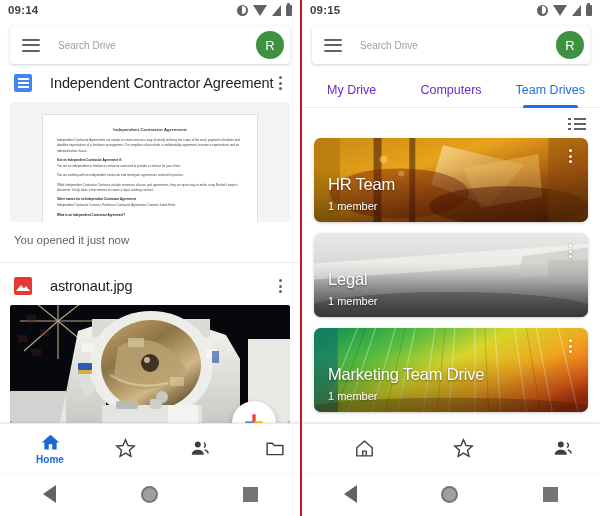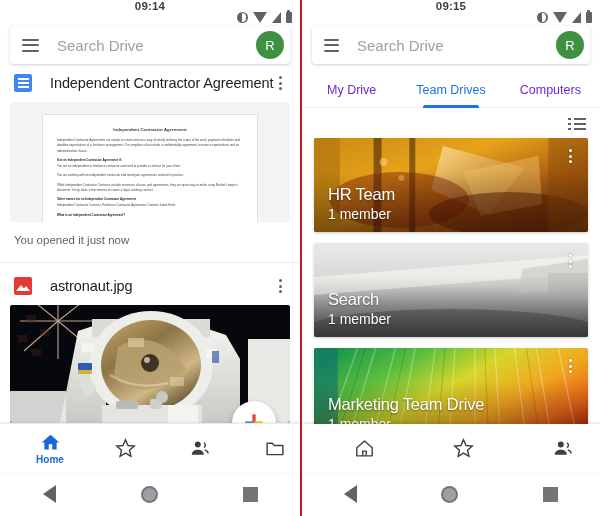--- a/index.html
+++ b/index.html
@@ -9,21 +9,21 @@
     font-family: "Liberation Sans", sans-serif;
     overflow: hidden;
   }
   .screens { display: flex; width: 600px; height: 516px; }
   .screen { width: 300px; height: 516px; position: relative; background: #fff; overflow: hidden; }
   .screen.right { border-left: 2px solid #b91c1c; }
 
   
   .statusbar {
     height: 20px; display: flex; align-items: center;
-    padding: 0 8px; font-size: 11px; color: #3c4043; font-weight: 600; flex-direction: column;
+    padding: 0 8px; font-size: 11px; color: #3c4043; font-weight: 600;
   }
   .statusbar .clock { letter-spacing: 0.2px; font-size: 11.5px; }
   .statusbar .sysicons { margin-left: auto; display: flex; align-items: center; gap: 5px; }
   .ic-dnd {
     width: 11px; height: 11px; border-radius: 50%;
     background: #5f6368; position: relative; overflow: hidden;
   }
   .ic-dnd::after {
     content: ""; position: absolute; left: 50%; top: 1.2px;
     width: 4.3px; height: 8.6px; background: #fff; border-radius: 0 9px 9px 0;
@@ -50,21 +50,21 @@
   .searchbar {
     height: 38px; background: #fff; border-radius: 3px;
     box-shadow: 0 1px 3px rgba(60,64,67,0.23), 0 0 1px rgba(60,64,67,0.18);
     display: flex; align-items: center; padding: 0 6px 0 12px;
   }
   .hamburger { width: 18px; display: flex; flex-direction: column; gap: 3.5px; cursor: pointer; }
   .hamburger span { display: block; height: 2px; background: #5f6368; border-radius: 1px; }
   .search-input {
     flex: 1; border: none; outline: none; background: transparent;
     font-family: "Liberation Sans", sans-serif;
-    font-size: 15px; color: #5f6368; margin-left: 18px;
+    font-size: 10px; color: #5f6368; margin-left: 18px;
   }
   .search-input::placeholder { color: #9aa0a6; }
   .avatar {
     width: 28px; height: 28px; border-radius: 50%;
     background: #3f9142; color: #fff; font-size: 13px; font-weight: 500;
     display: flex; align-items: center; justify-content: center; flex: 0 0 28px;
   }
 
   
   .filelist { position: absolute; top: 64px; left: 0; right: 0; bottom: 44px; overflow: hidden; }
@@ -184,35 +184,35 @@
   .viewtoggle { display: flex; justify-content: flex-end; padding: 10px 14px 8px; }
   .ic-list { width: 18px; display: flex; flex-direction: column; gap: 3px; cursor: pointer; }
   .ic-list i { display: block; height: 2px; background: #5f6368; margin-left: 6px; position: relative; }
   .ic-list i::before {
     content: ""; position: absolute; left: -6px; top: 0; width: 2.5px; height: 2px; background: #5f6368;
   }
 
   
   .cards { padding: 0 12px; display: flex; flex-direction: column; gap: 11px; }
   .tdcard {
-    height: 94px; border-radius: 2px; position: relative; overflow: hidden;
+    height: 84px; border-radius: 7px; position: relative; overflow: hidden;
     box-shadow: 0 1px 3px rgba(60,64,67,0.28); cursor: pointer;
   }
   .tdcard .scrim {
     position: absolute; inset: 0;
     background: linear-gradient(to bottom, rgba(0,0,0,0) 35%, rgba(0,0,0,.35) 100%);
   }
   .tdcard .tdname {
     position: absolute; left: 14px; bottom: 28px; color: #fff;
     font-size: 16.5px; font-weight: 400; text-shadow: 0 1px 2px rgba(0,0,0,.45);
     letter-spacing: -0.2px;
   }
   .tdcard .tdmembers {
     position: absolute; left: 14px; bottom: 10px; color: #fff;
-    font-size: 14px; text-shadow: 0 1px 2px rgba(0,0,0,.45);
+    font-size: 11px; text-shadow: 0 1px 2px rgba(0,0,0,.45);
   }
   .tdcard .kebab-w {
     position: absolute; right: 10px; top: 8px; width: 16px; height: 20px;
     display: flex; flex-direction: column; align-items: center; justify-content: center; gap: 2.5px;
   }
   .tdcard .kebab-w i {
     width: 3px; height: 3px; border-radius: 50%; background: #fff; display: block;
     box-shadow: 0 0 2px rgba(0,0,0,.5);
   }
 </style>
@@ -411,25 +411,25 @@
           </span>
         <input class="search-input" value="" placeholder="Search Drive" style="">
         <span class="avatar">R</span>
       </div>
     </div>
 
     <div class="tabs">
       <div class="tab">
         <span>My Drive</span>
       </div>
+      <div class="tab">
+        <span>Computers</span>
+      </div>
       <div class="tab active">
         <span>Team Drives</span>
-      </div>
-      <div class="tab">
-        <span>Computers</span>
       </div>
     </div>
 
     <div class="viewtoggle">
       <span class="ic-list">
           <i></i>
           <i></i>
           <i></i>
         </span>
     </div>
@@ -481,21 +481,21 @@
               <stop offset="1" stop-color="#5d5d5b"></stop>
             </linearGradient>
           </defs>
           <rect width="276" height="94" fill="url(#legalbg)"></rect>
           <path d="M0 34 L276 12 L276 30 L0 52 Z" fill="#f3f3f1" opacity="0.7"></path>
           <path d="M210 26 L276 16 L276 44 L206 50 Z" fill="#cfcfcc" opacity="0.8"></path>
           <rect x="236" y="30" width="40" height="26" fill="#bdbdba" opacity="0.6"></rect>
           <ellipse cx="138" cy="88" rx="150" ry="22" fill="#4a4a48" opacity="0.45"></ellipse>
         </svg>
         <div class="scrim"></div>
-        <span class="tdname">Search</span>
+        <span class="tdname">Legal</span>
         <span class="tdmembers">1 member</span>
         <span class="kebab-w">
             <i></i>
             <i></i>
             <i></i>
           </span>
       </div>
 
       <div class="tdcard">
         <svg viewBox="0 0 276 94" width="100%" height="100%" preserveAspectRatio="none">

